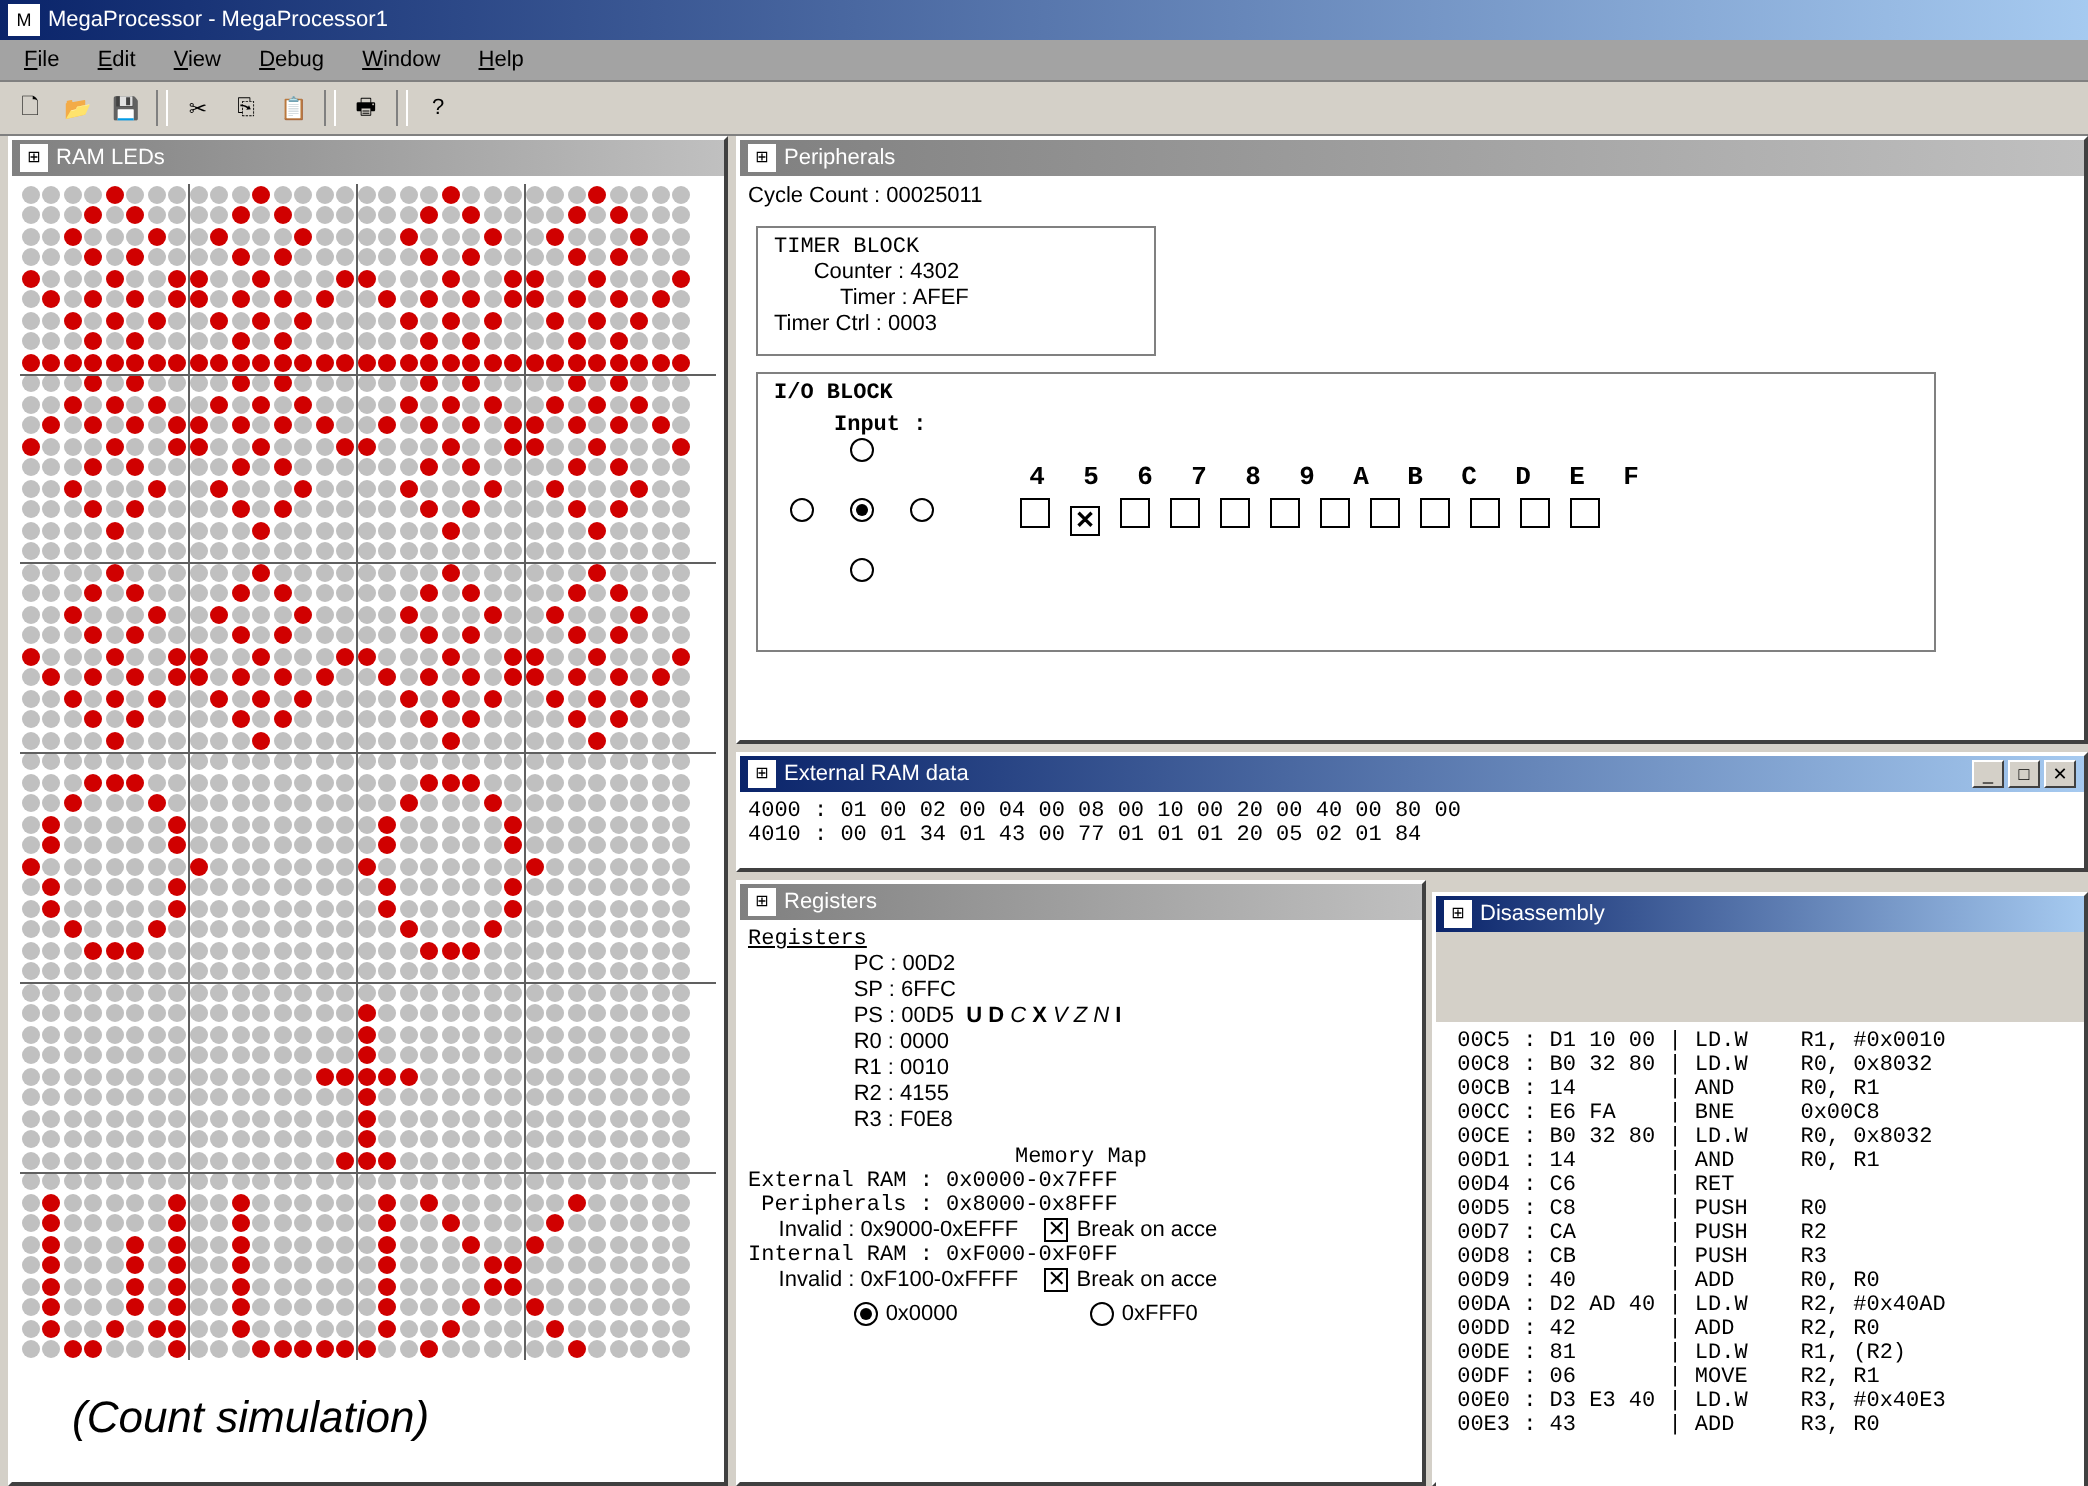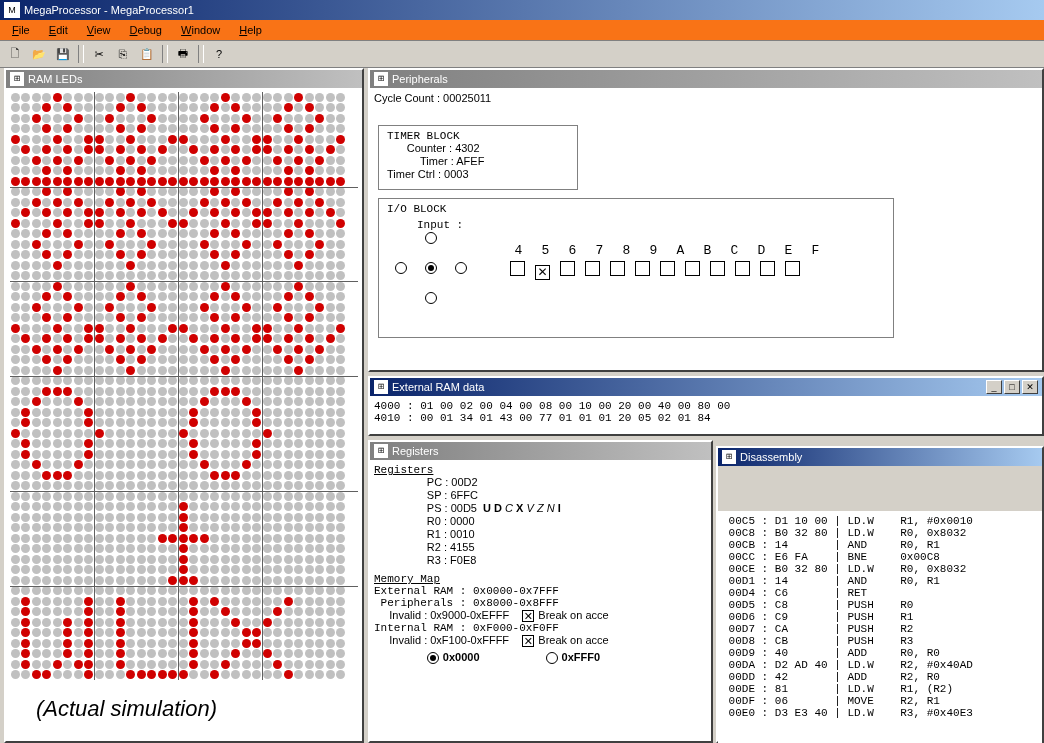--- a/index.html
+++ b/index.html
@@ -1,19 +1,19 @@
 <!DOCTYPE html>
 <html><head>
 <meta charset="utf-8">
 <style>
 * { box-sizing: border-box; margin: 0; padding: 0; font-family: Tahoma, sans-serif; font-size: 11px; }
 body { background: #d4d0c8; overflow: hidden; width: 1044px; height: 743px; position: relative; }
 .titlebar { background: linear-gradient(to right, #0a246a, #a6caf0); color: #fff; height: 20px; padding: 2px 4px; display: flex; align-items: center; }
 .titlebar .icon { width: 16px; height: 16px; background: #fff; margin-right: 4px; font-size: 9px; color: #000; text-align: center; line-height: 16px; }
-.menubar { background: #f97316; padding: 2px 4px; border-bottom: 1px solid #808080; }
+.menubar { background: #a3a3a3; padding: 2px 4px; border-bottom: 1px solid #808080; }
 .menubar span { padding: 2px 8px; cursor: default; display: inline-block; }
 .menubar span u { text-decoration: underline; }
 .toolbar { background: #d4d0c8; padding: 2px 4px; border-bottom: 1px solid #808080; display: flex; gap: 2px; }
 .toolbar .btn { width: 22px; height: 22px; border: 1px solid #d4d0c8; display: flex; align-items: center; justify-content: center; }
 .toolbar .sep { width: 6px; border-left: 1px solid #808080; border-right: 1px solid #fff; margin: 2px 2px; height: 18px; }
 .panel { border: 2px solid; border-color: #fff #404040 #404040 #fff; background: #d4d0c8; position: absolute; }
 .panel-title { background: linear-gradient(to right, #808080, #c0c0c0); color: #fff; padding: 2px 4px; display: flex; align-items: center; height: 18px; }
 .panel-title.active { background: linear-gradient(to right, #0a246a, #a6caf0); }
 .panel-title .picon { width: 14px; height: 14px; margin-right: 4px; background:#fff; font-size:8px; line-height:14px; text-align:center; color:#000; }
 .panel-body { background: #fff; padding: 4px; font-family: 'Courier New', monospace; font-size: 13px; overflow: hidden; height: calc(100% - 18px); }
@@ -1865,38 +1865,38 @@
         <div class="led"></div>
         <div class="led"></div>
         <div class="led"></div>
         <div class="led on"></div>
         <div class="led"></div>
         <div class="led"></div>
         <div class="led"></div>
         <div class="led"></div>
         <div class="led"></div>
       </div>
-    <div class="caption" style="left:30px; top:608px;">(Actual simulation)</div>
+    <div class="caption" style="left:30px; top:608px;">(Count simulation)</div>
   </div>
 </div>
 
 <div class="panel" style="left:368px; top:68px; width:676px; height:304px;">
   <div class="panel-title">
     <span class="picon">⊞</span>
     <span>Peripherals</span>
   </div>
   <div class="panel-body">
     <div class="mono"><span>Cycle Count : </span><span>00025011</span></div>
-    <fieldset style="width:200px; margin-top:20px;">
+    <fieldset style="width:200px; margin-top:8px;">
       <div class="mono">TIMER BLOCK</div>
       <div class="mono">   <span>Counter : </span><span>4302</span></div>
       <div class="mono">     <span>Timer : </span><span>AFEF</span></div>
       <div class="mono"><span>Timer Ctrl : </span><span>0003</span></div>
     </fieldset>
-    <fieldset style="width:516px; margin-top:8px; height:140px;">
+    <fieldset style="width:590px; margin-top:8px; height:140px;font-weight:bold;">
       <div class="mono">I/O BLOCK</div>
       <div class="mono" style="margin:4px 0 0 30px;">Input : </div>
       <div style="position:relative; height:90px;">
         <div style="position:absolute; left:38px; top:0px;"><span class="radio"></span></div>
         <div style="position:absolute; left:8px; top:30px;"><span class="radio"></span></div>
         <div style="position:absolute; left:38px; top:30px;"><span class="radio sel"></span></div>
         <div style="position:absolute; left:68px; top:30px;"><span class="radio"></span></div>
         <div style="position:absolute; left:38px; top:60px;"><span class="radio"></span></div>
         <div style="position:absolute; left:118px; top:12px;" id="iolabels"><span class="iolabel">4</span><span class="iolabel">5</span><span class="iolabel">6</span><span class="iolabel">7</span><span class="iolabel">8</span><span class="iolabel">9</span><span class="iolabel">A</span><span class="iolabel">B</span><span class="iolabel">C</span><span class="iolabel">D</span><span class="iolabel">E</span><span class="iolabel">F</span></div>
         <div style="position:absolute; left:118px; top:30px;" id="iobits"><span class="iobit"></span><span class="iobit">✕</span><span class="iobit"></span><span class="iobit"></span><span class="iobit"></span><span class="iobit"></span><span class="iobit"></span><span class="iobit"></span><span class="iobit"></span><span class="iobit"></span><span class="iobit"></span><span class="iobit"></span></div>
@@ -1928,47 +1928,47 @@
   </div>
   <div class="panel-body">
     <div class="mono" style="text-decoration:underline;">Registers</div>
     <div class="mono">        <span>PC : 00D2</span></div>
     <div class="mono">        <span>SP : 6FFC</span></div>
     <div class="mono">        <span>PS : 00D5  </span><b>U D </b><i>C </i><b>X </b><i>V Z N </i><b>I</b></div>
     <div class="mono">        <span>R0 : 0000</span></div>
     <div class="mono">        <span>R1 : 0010</span></div>
     <div class="mono">        <span>R2 : 4155</span></div>
     <div class="mono">        <span>R3 : F0E8</span></div>
-    <div class="mono" style="text-decoration:underline;margin-top:6px;">Memory Map</div>
+    <div class="mono" style="margin-top:6px;text-align:center;">Memory Map</div>
     <div class="mono">External RAM : 0x0000-0x7FFF</div>
     <div class="mono"> Peripherals : 0x8000-0x8FFF</div>
     <div class="mono"><span>     Invalid : 0x9000-0xEFFF</span>  <span class="cbox">✕</span><span>Break on acce</span></div>
     <div class="mono">Internal RAM : 0xF000-0xF0FF</div>
     <div class="mono"><span>     Invalid : 0xF100-0xFFFF</span>  <span class="cbox">✕</span><span>Break on acce</span></div>
-    <div class="mono" style="margin-top:4px;font-weight:bold;">        <span class="radio sel"></span><span>0x0000</span>          <span class="radio"></span><span>0xFFF0</span></div>
+    <div class="mono" style="margin-top:4px;">        <span class="radio sel"></span><span>0x0000</span>          <span class="radio"></span><span>0xFFF0</span></div>
   </div>
 </div>
 
 <div class="panel" style="left:716px; top:446px; width:328px; height:297px;">
   <div class="panel-title active">
     <span class="picon">⊞</span>
     <span>Disassembly</span>
   </div>
   <div class="panel-body" id="disasm-body" style="font-size:12px;margin-top:45px;">
       <div class="mono"> 00C5 : D1 10 00 | LD.W    R1, #0x0010</div>
       <div class="mono"> 00C8 : B0 32 80 | LD.W    R0, 0x8032</div>
       <div class="mono"> 00CB : 14       | AND     R0, R1</div>
       <div class="mono"> 00CC : E6 FA    | BNE     0x00C8</div>
       <div class="mono"> 00CE : B0 32 80 | LD.W    R0, 0x8032</div>
       <div class="mono"> 00D1 : 14       | AND     R0, R1</div>
       <div class="mono"> 00D4 : C6       | RET     </div>
       <div class="mono"> 00D5 : C8       | PUSH    R0</div>
-      <div class="mono"> 00D6 : C9       | PUSH    R1</div>
       <div class="mono"> 00D7 : CA       | PUSH    R2</div>
       <div class="mono"> 00D8 : CB       | PUSH    R3</div>
       <div class="mono"> 00D9 : 40       | ADD     R0, R0</div>
       <div class="mono"> 00DA : D2 AD 40 | LD.W    R2, #0x40AD</div>
       <div class="mono"> 00DD : 42       | ADD     R2, R0</div>
       <div class="mono"> 00DE : 81       | LD.W    R1, (R2)</div>
       <div class="mono"> 00DF : 06       | MOVE    R2, R1</div>
       <div class="mono"> 00E0 : D3 E3 40 | LD.W    R3, #0x40E3</div>
+      <div class="mono"> 00E3 : 43       | ADD     R3, R0</div>
     </div>
 </div>
 
 </body></html>

